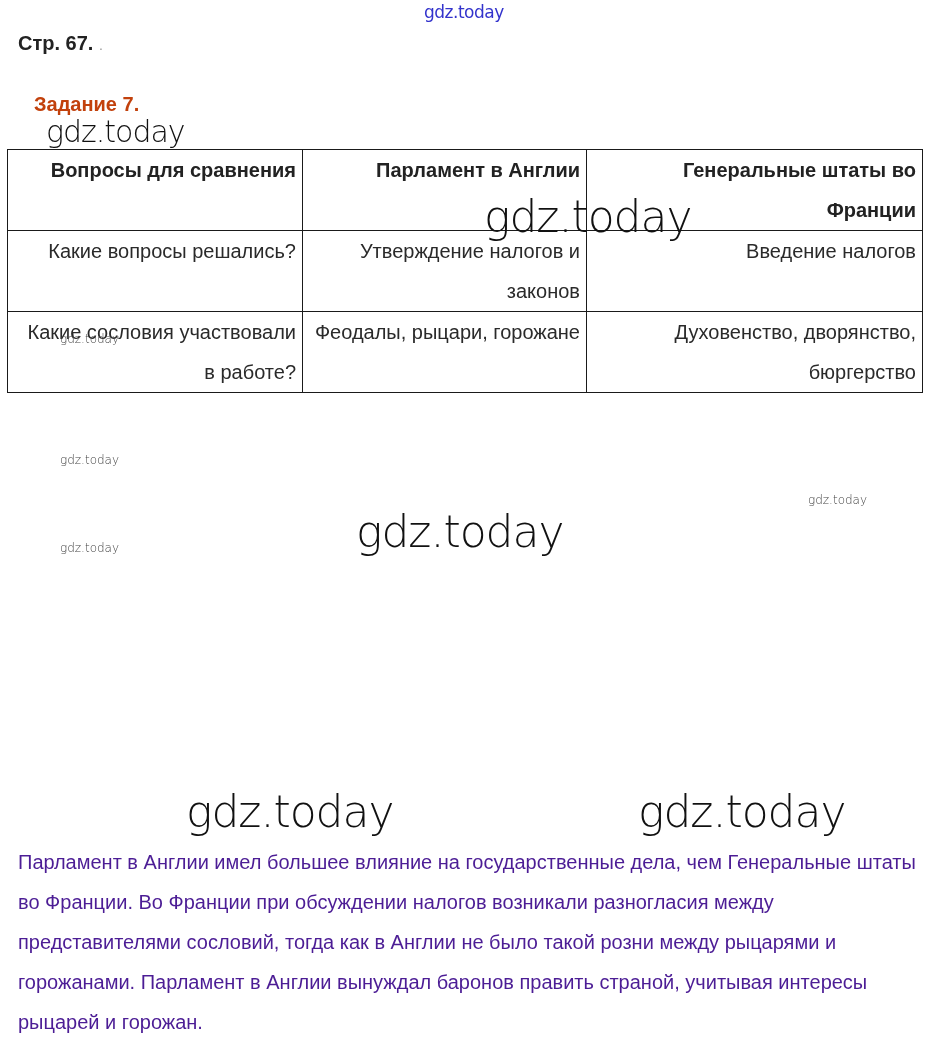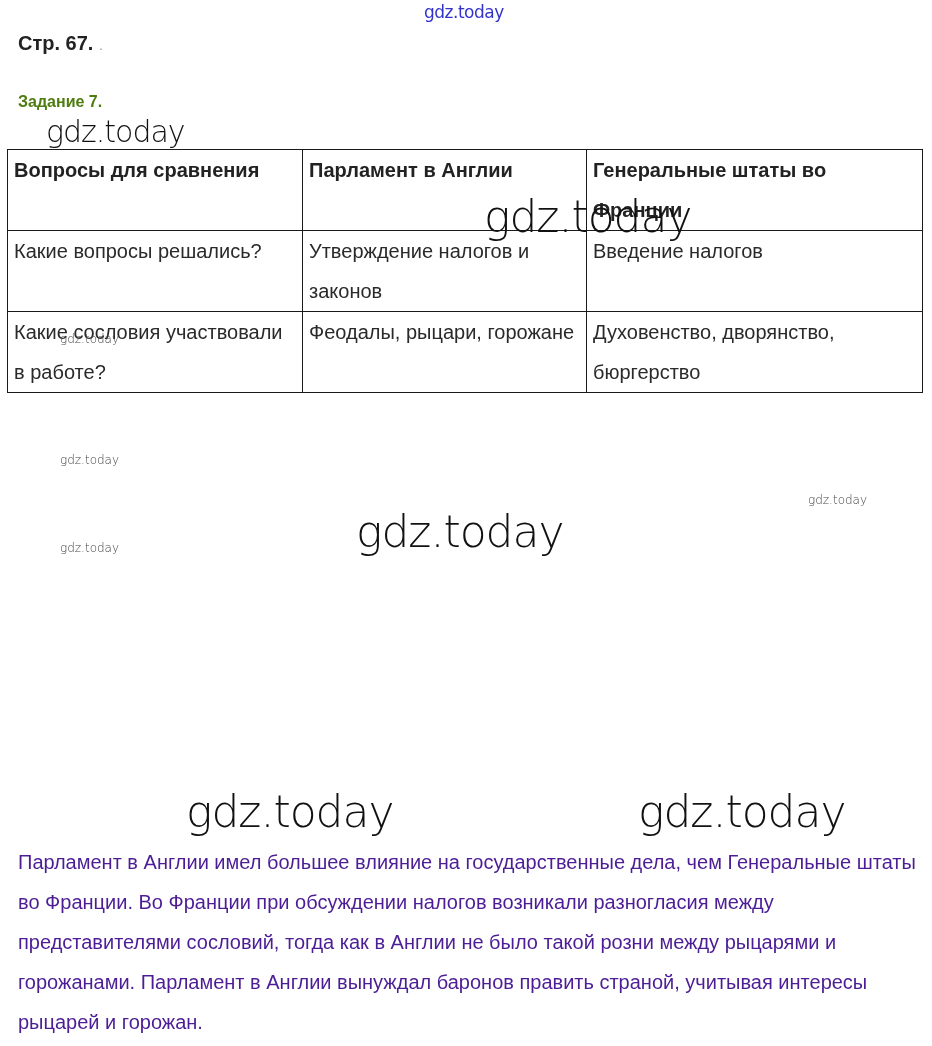--- a/index.html
+++ b/index.html
@@ -33,25 +33,25 @@
       font-weight: bold;
       color: #222;
     }
     .page-ref .dot {
       font-weight: normal;
       color: #999;
       font-size: 14px;
     }
     .task-title {
       position: absolute;
-      left: 18px;
+      left: 34px;
       top: 93px;
-      font-size: 16px;
+      font-size: 20px;
       font-weight: bold;
-      color: #4d7c0f;
+      color: #c2410c;
     }
     .wm {
       position: absolute;
       font-family: "DejaVu Sans", sans-serif;
       color: #111;
       font-weight: 200;
       letter-spacing: -1px;
       pointer-events: none;
       z-index: 5;
       line-height: 1;
@@ -65,21 +65,21 @@
       left: 7px;
       top: 149px;
       width: 915px;
       border-collapse: collapse;
       table-layout: fixed;
       z-index: 1;
     }
     table.cmp td, table.cmp th {
       border: 1.5px solid #1a1a1a;
       vertical-align: top;
-      text-align: left;
+      text-align: right;
       font-size: 20px;
       line-height: 40px;
       padding: 0 6px;
       color: #2a2a2a;
       font-weight: normal;
     }
     table.cmp th {
       font-weight: bold;
       color: #222;
     }

